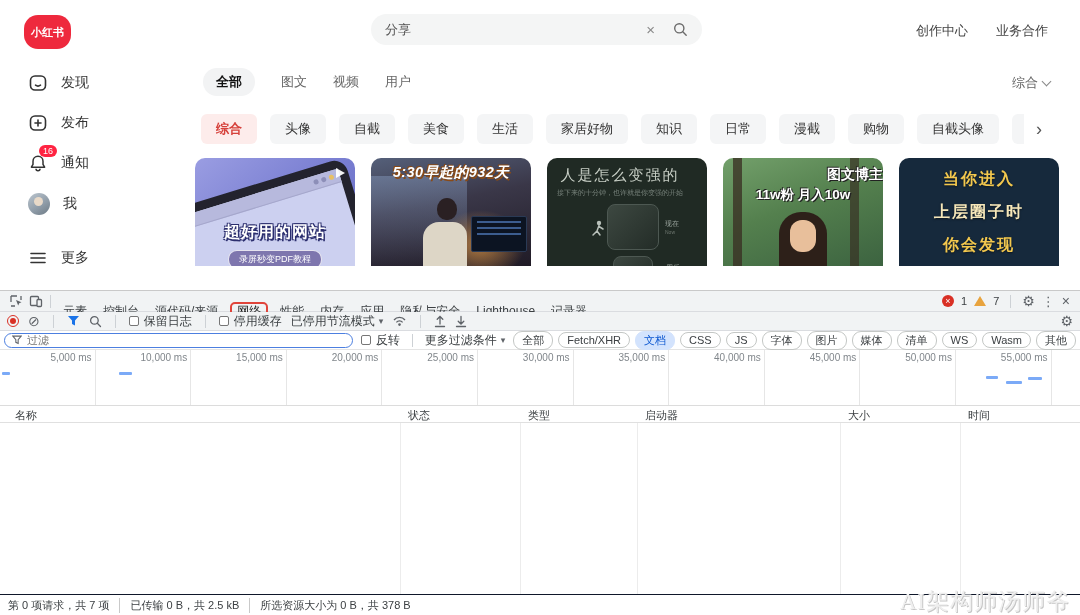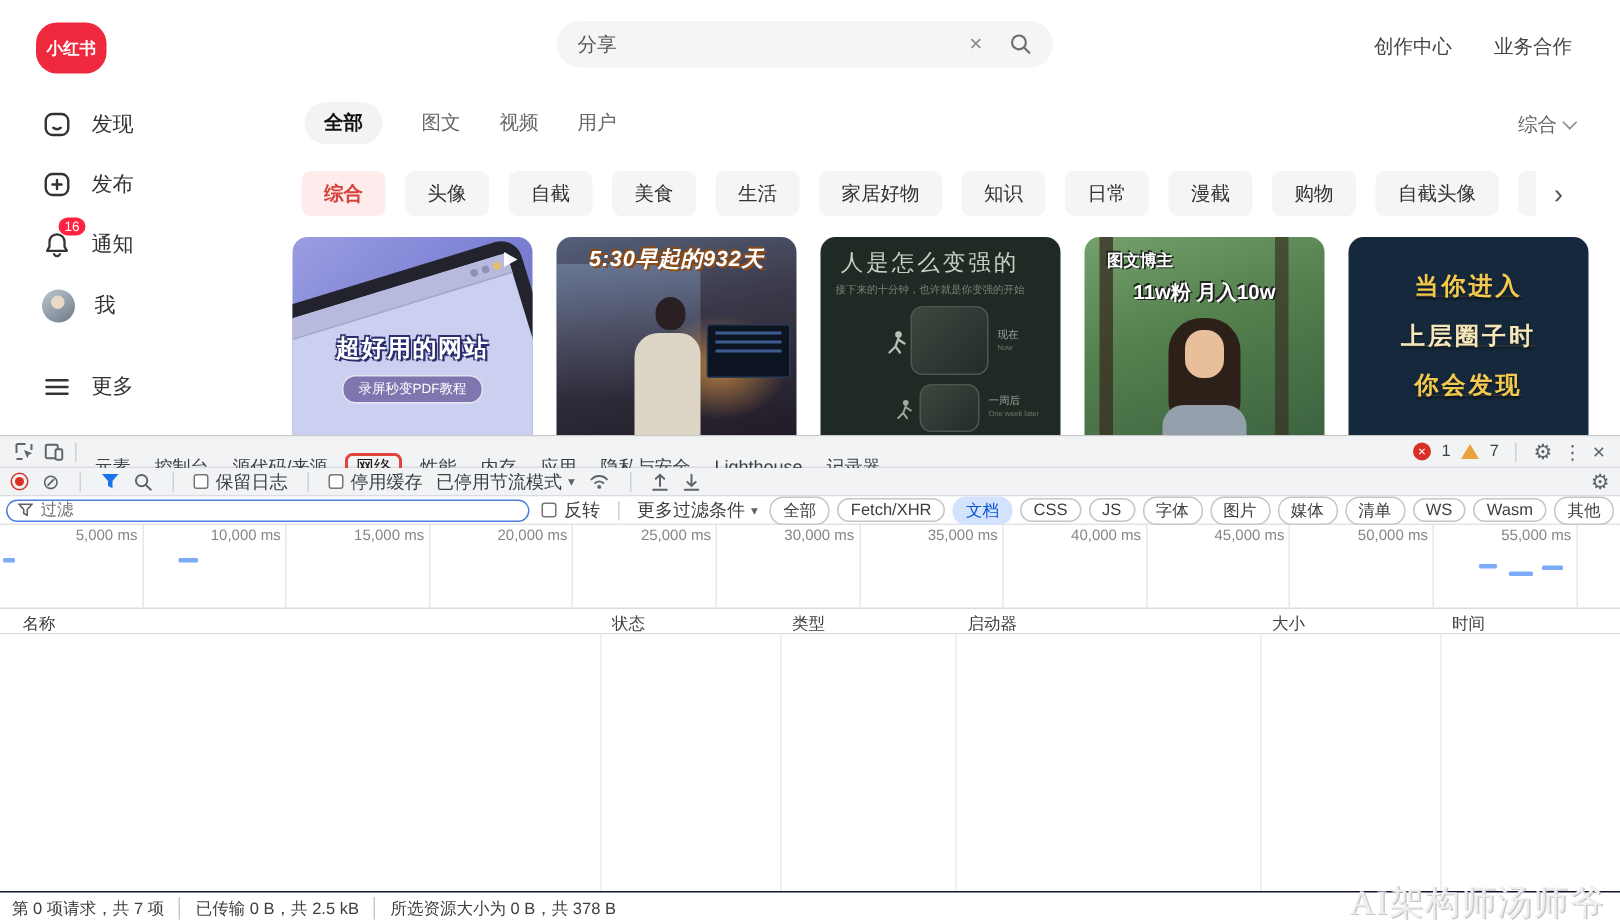--- a/index.html
+++ b/index.html
@@ -40,21 +40,21 @@
           transform:rotate(45deg); margin-top:-3px; }
   .chips { position:absolute; left:6px; top:54px; width:830px; display:flex; gap:13px; overflow:hidden; }
   .chip { height:30px; line-height:30px; padding:0 15px; background:#f4f5f6; border-radius:6px;
           font-size:13px; color:#333; white-space:nowrap; cursor:pointer; }
   .chip.active { background:#fdeceb; color:#d6413b; font-weight:bold; }
   .chips-more { position:absolute; right:26px; top:54px; width:30px; height:30px; display:flex; align-items:center;
                 justify-content:center; font-size:18px; color:#555; background:#fff; cursor:pointer; }
 
   
   .cards { position:absolute; left:0; top:98px; display:flex; gap:16px; }
-  .card { width:160px; height:132px; border-radius:10px 10px 0 0; overflow:hidden; position:relative; cursor:pointer;text-decoration:underline; }
+  .card { width:160px; height:108px; border-radius:10px 10px 0 0; overflow:hidden; position:relative; cursor:pointer; }
   .card1 { background:linear-gradient(140deg,#9a9de2 0%,#7a7fd2 50%,#6368c2 100%); }
   .tablet { position:absolute; left:-30px; top:26px; width:205px; height:150px; transform:rotate(-17deg);
             border:9px solid #23232e; border-radius:14px; background:#ccd0f0; }
   .tablet-bar { height:14px; background:#b7b9dd; border-bottom:1px solid #a5a7cc; display:flex; align-items:center; gap:3px; padding:0 6px; justify-content:flex-end;}
   .tablet-dot { width:5px; height:5px; border-radius:50%; background:#8d8fb8; }
   .tablet-dot.y { background:#e8c064; }
   .play-icon { position:absolute; top:10px; right:10px; width:0; height:0; border-left:9px solid rgba(255,255,255,.95);
                border-top:5.5px solid transparent; border-bottom:5.5px solid transparent; }
   .card1-title { position:absolute; left:0; right:0; top:64px; text-align:center; color:#fff; font-size:16px; font-weight:bold;
                  letter-spacing:1px; text-shadow:1.5px 1.5px 0 #2b2e6e, -1px -1px 0 #2b2e6e, 1px -1px 0 #2b2e6e, -1px 1px 0 #2b2e6e; }
@@ -84,21 +84,21 @@
   .c3fig { position:absolute; }
   .c3lbl { position:absolute; color:#9aa49d; font-size:7px; line-height:8px; }
   .c3lbl small { font-size:5px; color:#6d776f; display:block; }
 
   .card4 { background:linear-gradient(160deg,#73a06b 0%,#54804e 45%,#3c6340 100%); }
   .card4-frame1 { position:absolute; left:10px; top:0; bottom:0; width:9px; background:rgba(56,44,34,.75); }
   .card4-frame2 { position:absolute; right:24px; top:0; bottom:0; width:9px; background:rgba(56,44,34,.65); }
   .card4-hair { position:absolute; left:56px; top:54px; width:48px; height:70px; background:#2d2019; border-radius:22px 22px 14px 14px; }
   .card4-face { position:absolute; left:67px; top:62px; width:26px; height:32px; background:#e8bf9b; border-radius:12px; }
   .card4-body { position:absolute; left:52px; top:112px; width:56px; height:20px; background:#93a0ab; border-radius:14px 14px 0 0; }
-  .card4-t1 { position:absolute; left:15px; right:0; top:8px; text-align:left; color:#fff; font-size:11px; font-weight:bold;
+  .card4-t1 { position:absolute; left:15px; right:0; top:8px; text-align:right; color:#fff; font-size:14px; font-weight:bold;
               text-shadow:1.2px 1.2px 0 #222, -1px -1px 0 #222; }
   .card4-t2 { position:absolute; left:0; right:0; top:28px; text-align:center; color:#fff; font-size:13.5px; font-weight:bold;
               text-shadow:1.2px 1.2px 0 #222, -1px -1px 0 #222; }
 
   .card5 { background:#16293c; display:flex; flex-direction:column; align-items:center; justify-content:center; gap:12px; }
   .card5 .l { font-size:16px; font-weight:bold; letter-spacing:2px; text-shadow:0 1px 2px rgba(0,0,0,.5); }
   .card5 .l1, .card5 .l3 { color:#f3c84e; }
   .card5 .l2 { color:#f6e7b9; }
 
   

